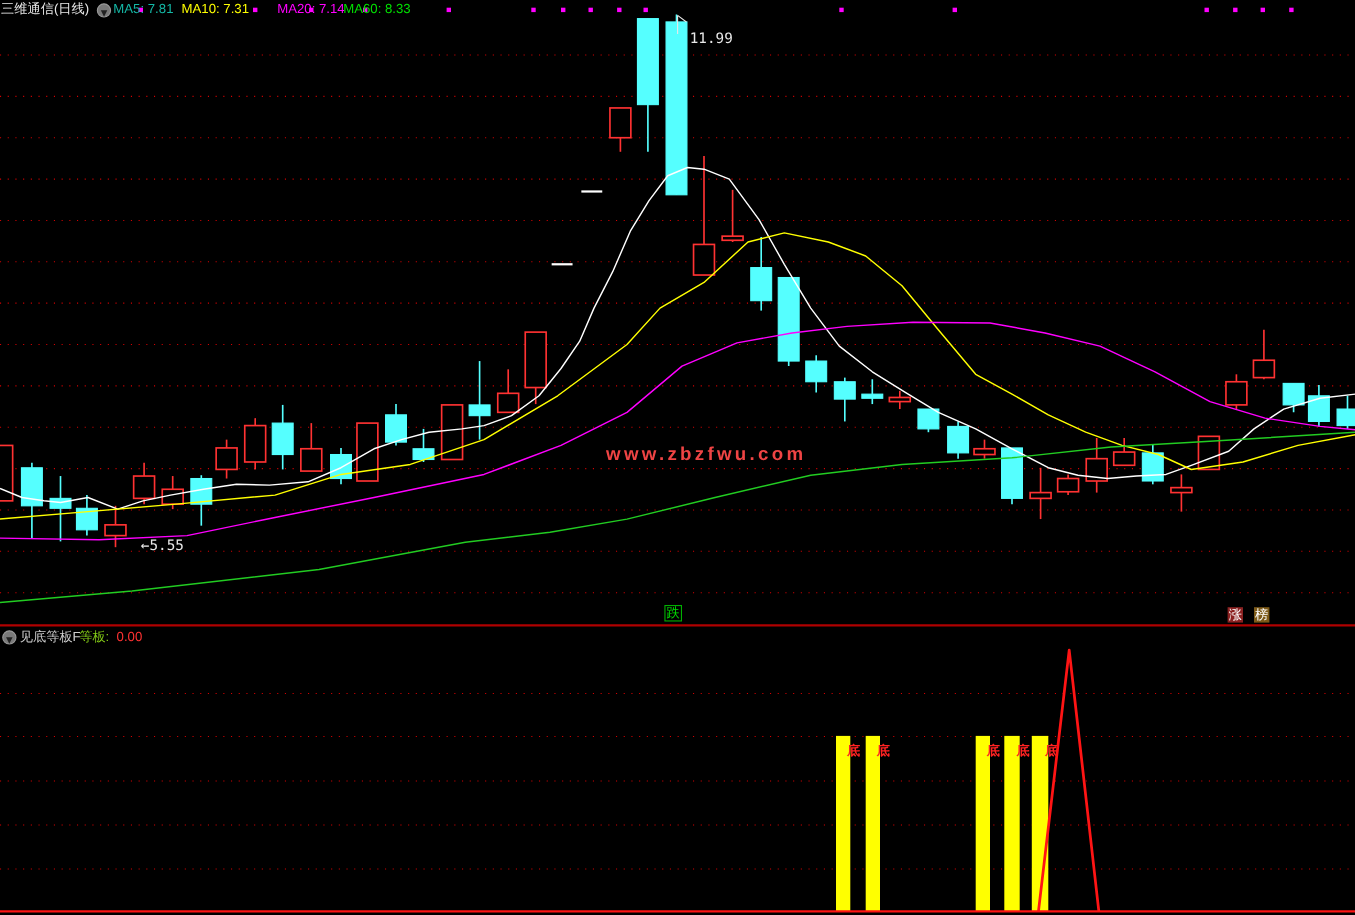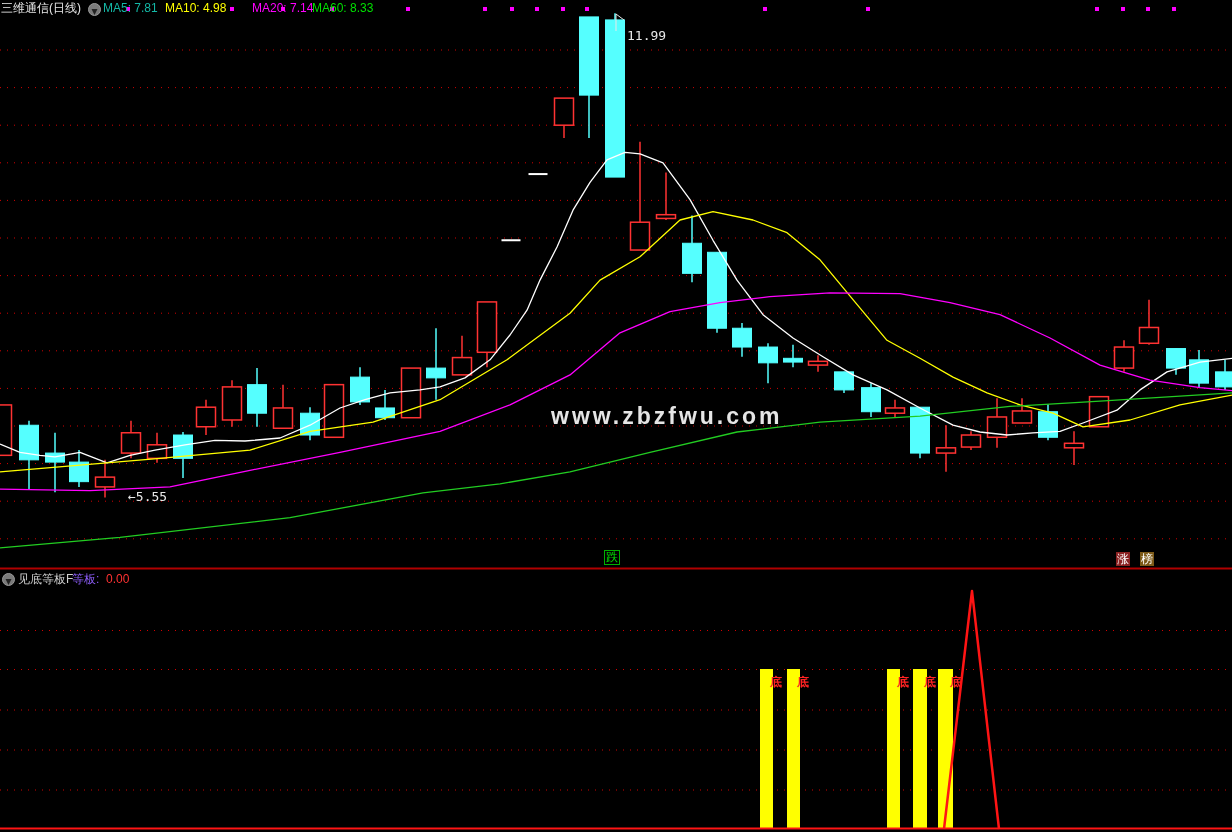--- a/index.html
+++ b/index.html
@@ -14,31 +14,31 @@
      background:#7a7a7a;border:1px solid #999;color:#222;font-size:8px;line-height:11px;
      text-align:center;}
   .ma5{left:103px;color:#14b8a6;}
   .ma10{left:165px;color:#ffff00;}
   .ma20{left:252px;color:#ff00ff;}
   .ma60{left:312px;color:#00e000;}
   .hi-label{position:absolute;left:627px;top:10px;color:#e8e8e8;
      font-family:"DejaVu Sans Mono",monospace;font-size:13px;margin-top:18px;}
   .lo-label{position:absolute;left:110px;top:489px;color:#e8e8e8;
      font-family:"DejaVu Sans Mono",monospace;font-size:13px;margin-left:18px;}
-  .watermark{position:absolute;left:551px;top:403px;color:#e5e5e5;font-weight:bold;
-     font-size:23px;letter-spacing:3px;}
+  .watermark{position:absolute;left:551px;top:403px;color:#ef4444;font-weight:bold;
+     font-size:17px;letter-spacing:3px;}
   .fall-tag{position:absolute;left:604px;top:550px;color:#00e000;border:1px solid #00b000;
      font-size:12px;line-height:13px;padding:0 1px;}
   .rise-tag{position:absolute;left:1116px;top:552px;color:#fff;background:#8b2121;
      font-size:12px;line-height:14px;padding:0 1px;}
   .board-tag{position:absolute;left:1140px;top:552px;color:#fff;background:#7d5a18;
      font-size:12px;line-height:14px;padding:0 1px;}
   .ind-hdr span{position:absolute;top:572px;font-size:12px;line-height:14px;white-space:nowrap;}
   .ind-name{left:18px;color:#cfcfcf;}
-  .ind-param{left:72px;color:#8b5cf6;}
+  .ind-param{left:72px;color:#84cc16;}
   .ind-value{left:106px;color:#ff3232;}
 </style>
 </head>
 <body>
 
 <div id="app">
 
   <svg id="chart-svg" width="1232" height="832" viewBox="0 0 1232 832">
       <line x1="0" y1="50" x2="1232" y2="50" stroke="#d40000" stroke-width="1" stroke-dasharray="1 6"></line>
       <line x1="0" y1="87.6" x2="1232" y2="87.6" stroke="#d40000" stroke-width="1" stroke-dasharray="1 6"></line>
@@ -191,21 +191,21 @@
       <polyline points="944,829 972,591 999,829" fill="none" stroke="#ff1414" stroke-width="2.5" stroke-linejoin="round"></polyline>
       <line x1="0" y1="828.5" x2="1232" y2="828.5" stroke="#ff1414" stroke-width="2"></line>
     </svg>
 
   <div class="overlay">
 
     <div class="hdr">
       <span class="title">三维通信(日线)</span>
       <span class="drop-icon" style="left:88px;top:3px;">▾</span>
       <span class="ma5">MA5: 7.81</span>
-      <span class="ma10">MA10: 4.98</span>
+      <span class="ma10">MA10: 7.31</span>
       <span class="ma20">MA20: 7.14</span>
       <span class="ma60">MA60: 8.33</span>
     </div>
 
     <div class="hi-label">11.99</div>
 
     <div class="lo-label"><span>←</span><span>5.55</span></div>
 
     <div class="watermark">www.zbzfwu.com</div>
 

